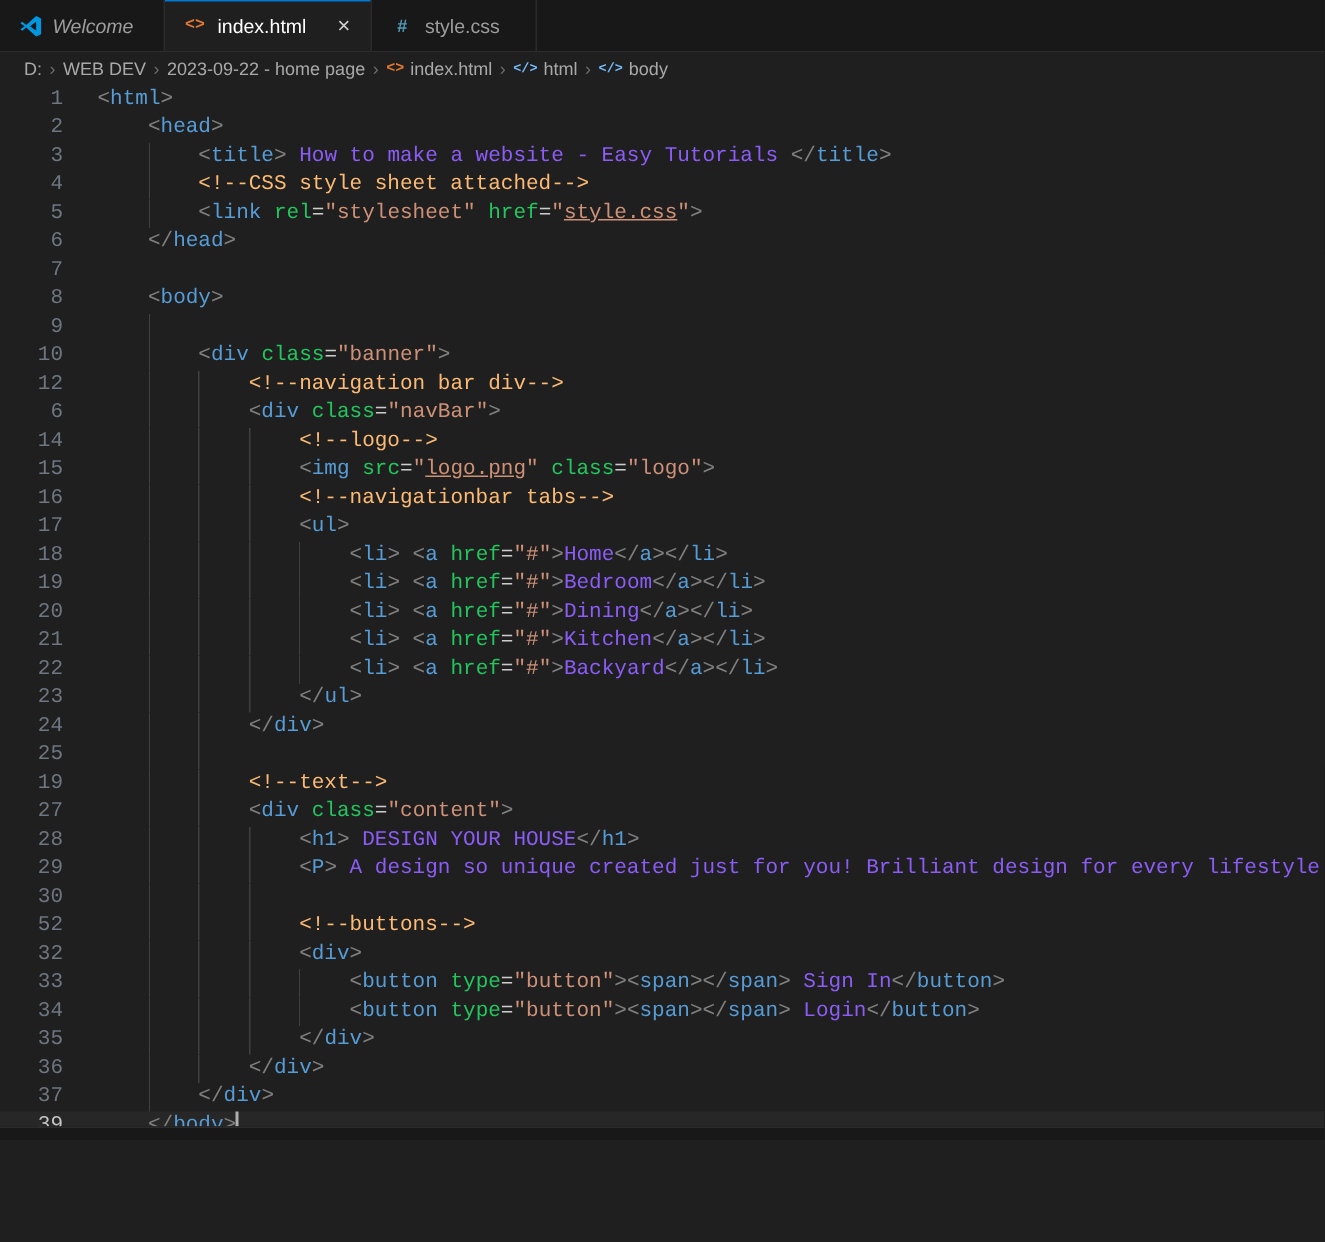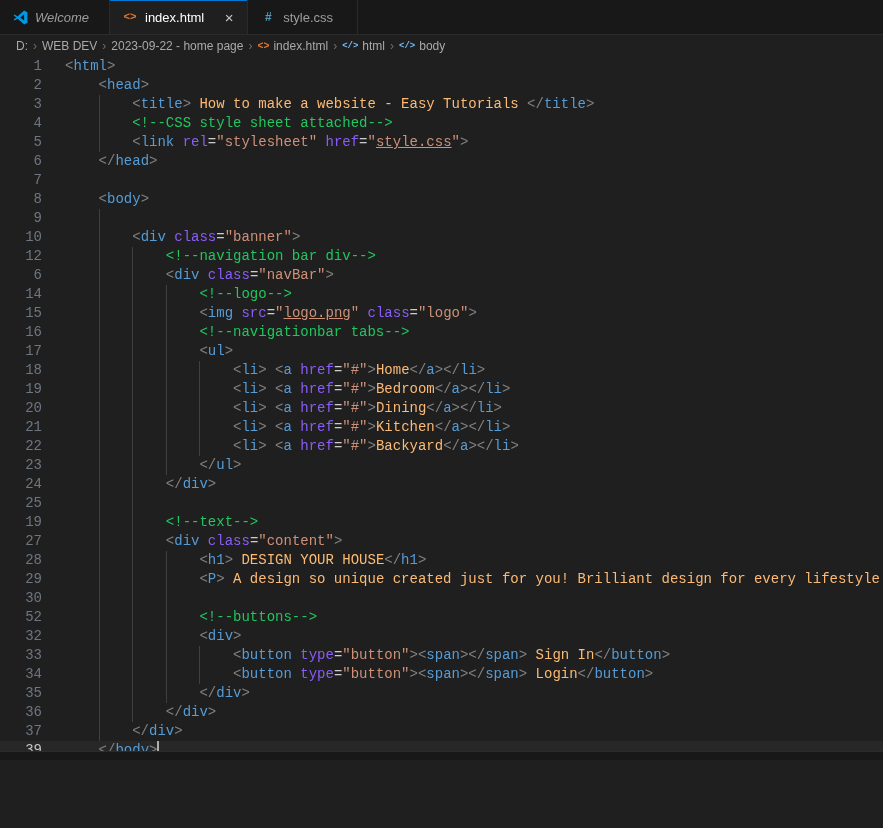--- a/index.html
+++ b/index.html
@@ -55,26 +55,26 @@
   .ln {
     flex:none; width:42px; text-align:right; color:#6e7681; user-select:none;
   }
   .line.cur-line .ln { color:#c6c6c6; }
   .cd { flex:1; padding-left:23px; color:#cccccc; }
   .ig { display:inline-block; }
   .ig.g { box-shadow:inset 1px 0 0 #404040; }
 
   .tk-p { color:#808080; }
   .tk-t { color:#569cd6; }
-  .tk-a { color:#8b5cf6;text-align:center; }
+  .tk-a { color:#22c55e;text-align:center; }
   .tk-q { color:#cccccc; }
   .tk-v { color:#ce9178; }
   .tk-u { color:#ce9178; text-decoration:underline; }
-  .tk-c { color:#22c55e; }
-  .tk-x { color:#fdba74; }
+  .tk-c { color:#fdba74; }
+  .tk-x { color:#8b5cf6; }
 
   .caret { display:inline-block; width:2px; height:17px; background:#aeafad; vertical-align:text-bottom; }
 
   
   .statusstrip { height:9px; flex:none; background:#181818; border-top:1px solid #2b2b2b; }
 
   svg { display:block; }
 </style>
 </head>
 <body>

